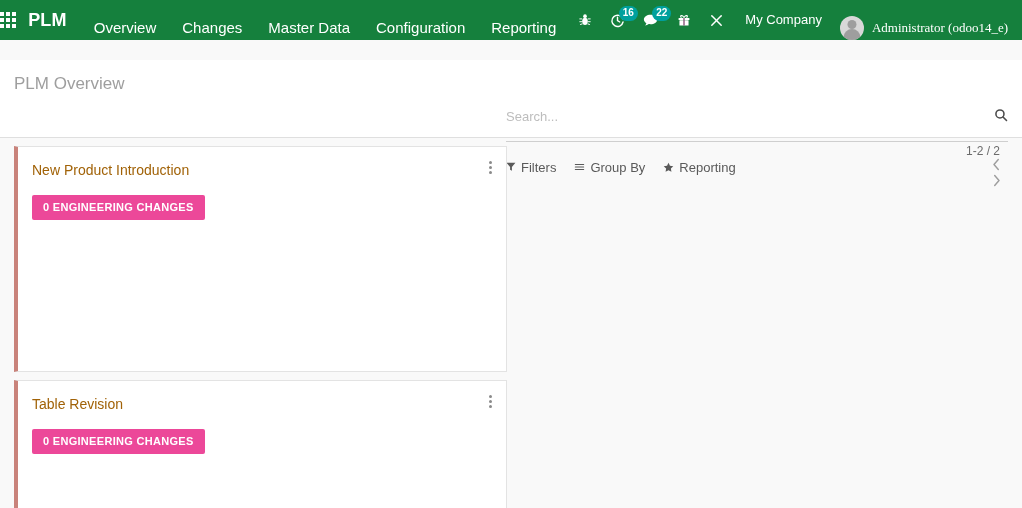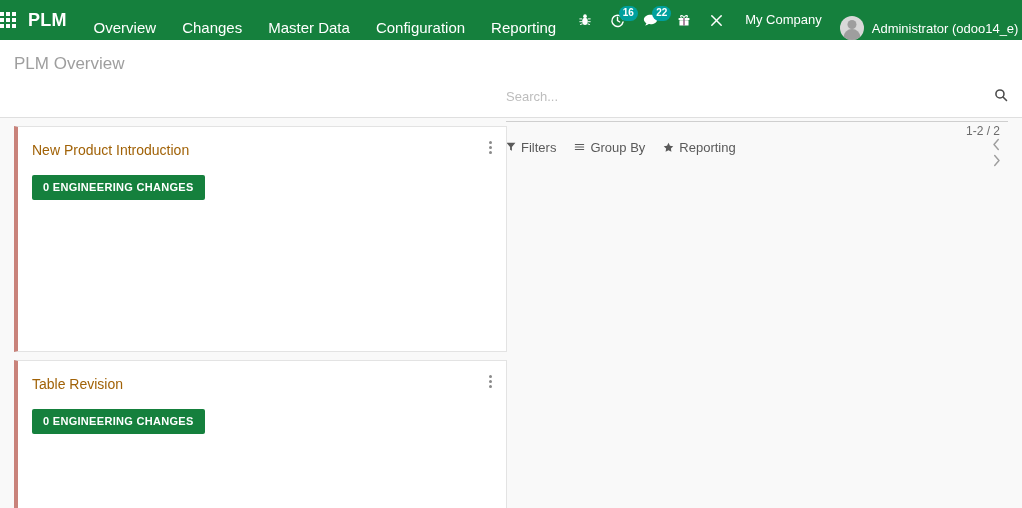--- a/index.html
+++ b/index.html
@@ -85,20 +85,21 @@
     padding: 0 12px;
     white-space: nowrap;
     cursor: pointer;
     line-height: 40px;
   }
   .user-menu {
     display: flex; align-items: center;
     padding: 16px 4px 0 6px;
     cursor: pointer;
     height: 40px;
+    font-family: Liberation Serif, serif;
   }
   .avatar {
     width: 24px; height: 24px;
     border-radius: 50%;
     background: #D8D8D8;
     overflow: hidden;
     position: relative;
     flex: 0 0 auto;
   }
   .avatar .head {
@@ -117,21 +118,21 @@
   .username { font-size: 13px; margin-left: 8px; white-space: nowrap; }
 
   
   .control-panel {
     background: #FFFFFF;
     border-bottom: 1px solid #DFDFDF;
     padding: 0 14px;
     position: relative;
     height: 78px;
   }
-  .cp-row-top { display: flex; align-items: flex-start; }
+  .cp-row-top { display: flex; align-items: flex-start; margin-top: 20px; }
   .breadcrumb {
     font-size: 17px;
     color: #9E9E9E;
     padding: 14px 0 0 0;
     white-space: nowrap;
     flex: 0 0 auto;
   }
   .search-wrap {
     position: absolute;
     left: 506px; right: 14px;
@@ -227,21 +228,21 @@
   .kcard-menu i {
     display: block;
     width: 3px; height: 3px;
     border-radius: 50%;
     background: #8A8A8A;
     margin: 1px 0;
   }
   .kcard-btn {
     display: inline-block;
     margin-top: 16px;
-    background: #15803d;
+    background: #ec4899;
     color: #FFFFFF;
     font-size: 11px;
     font-weight: bold;
     letter-spacing: .3px;
     padding: 7px 11px;
     border: 0;
     border-radius: 2px;
     cursor: pointer;
     font-family: "Liberation Sans", sans-serif;
     text-transform: uppercase;

